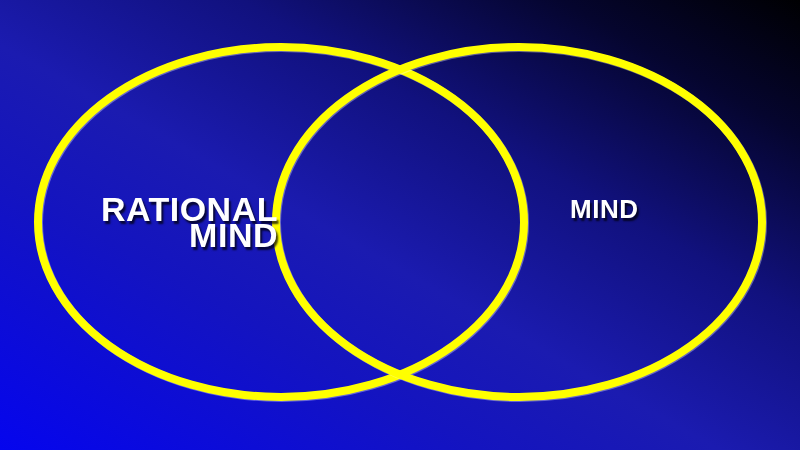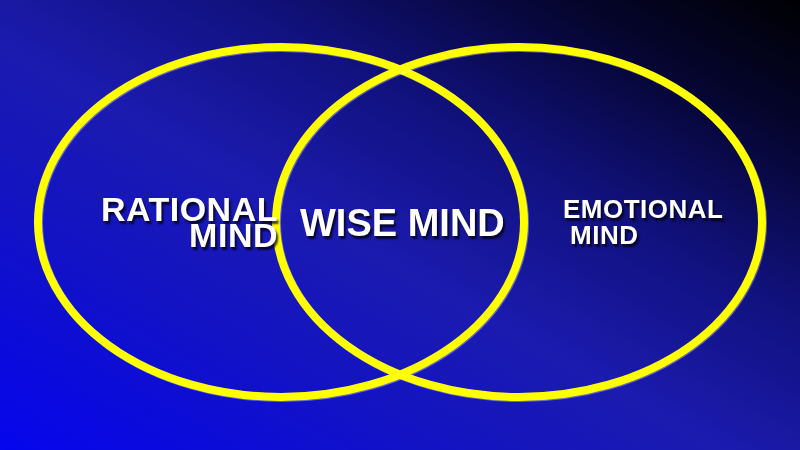--- a/index.html
+++ b/index.html
@@ -81,20 +81,18 @@
   <svg class="venn-svg" viewBox="0 0 800 450" xmlns="http://www.w3.org/2000/svg">
     <ellipse class="venn-circle" cx="281" cy="222" rx="243" ry="175" stroke="#ffff00"></ellipse>
     <ellipse class="venn-circle" cx="519" cy="222" rx="243" ry="175" stroke="#ffff00"></ellipse>
   </svg>
 
   <div class="label label-rational">
     <span class="line line-1">RATIONAL</span>
     <span class="line line-2">MIND</span>
   </div>
 
-  <div class="label label-wise">WISE MIND</div>
 
   <div class="label label-emotional">
-    <span class="line line-1">EMOTIONAL</span>
     <span class="line line-2">MIND</span>
   </div>
 
 </div>
 
 </body></html>

